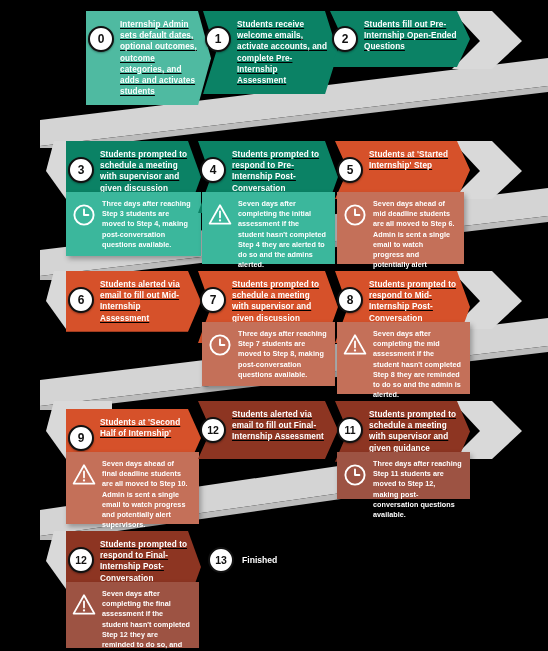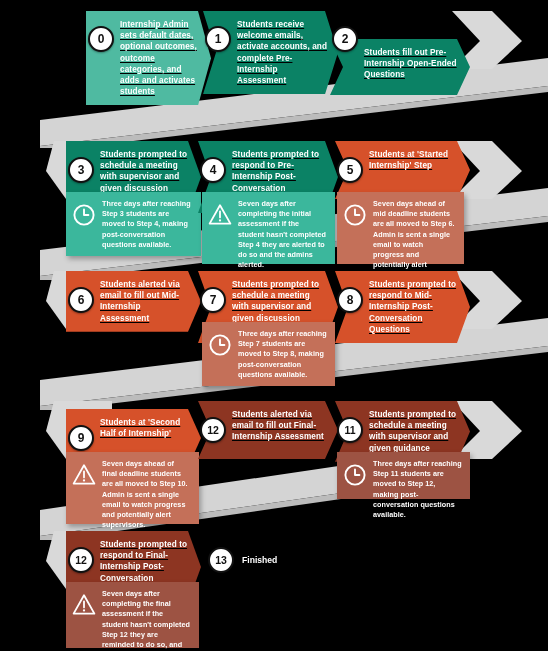--- a/index.html
+++ b/index.html
@@ -176,21 +176,21 @@
   </div>
 
   <div class="step notch notch-both" style="left:203px; top:11px; width:135px; height:56px;">
     <div class="band" style="background:#0b8265;">
       <div class="title">Students receive welcome emails, activate accounts, and complete Pre-Internship Assessment</div>
     </div>
     <div class="badge" style="top:15px;">1</div>
   </div>
 
   <div class="step notch notch-both" style="left:330px; top:11px; width:140px; height:56px;">
-    <div class="band" style="background:#0b8265;margin-top:28px;">
+    <div class="band" style="background:#0b8265;">
       <div class="title">Students fill out Pre-Internship Open-Ended Questions</div>
     </div>
     <div class="badge" style="top:15px;">2</div>
   </div>
 
   <div class="step notch" style="left:66px; top:141px; width:135px; height:58px;">
     <div class="band" style="background:#0b8265;">
       <div class="title">Students prompted to schedule a meeting with supervisor and given discussion guidance</div>
     </div>
     <div class="badge" style="top:16px;">3</div>
@@ -260,74 +260,84 @@
     </div>
     <div class="txt">Three days after reaching Step 7 students are moved to Step 8, making post-conversation questions available.</div>
   </div>
 
   <div class="step notch notch-both" style="left:335px; top:271px; width:135px; height:58px;">
     <div class="band" style="background:#d6512a;">
       <div class="title">Students prompted to respond to Mid-Internship Post-Conversation Questions</div>
     </div>
     <div class="badge" style="top:16px;">8</div>
   </div>
-
-  <div class="step notch" style="left:66px; top:401px; width:135px; height:58px;margin-top:8px;">
-    <div class="band" style="background:#d6512a;">
-      <div class="title">Students at 'Second Half of Internship'</div>
-    </div>
-    <div class="badge" style="top:16px;">9</div>
-  </div>
-  <div class="note" style="left:66px; top:452px; width:133px; height:72px; background:#c47059;">
+  <div class="note" style="left:337px; top:322px; width:133px; height:72px; background:#c47059;">
     <div class="ico">
       <svg width="24" height="23" viewBox="0 0 24 23">
         <path d="M12 2.2 L22.4 20.6 H1.6 Z" fill="none" stroke="#ffffff" stroke-width="1.8" stroke-linejoin="round"></path>
         <path d="M12 8.4 V14.4" stroke="#ffffff" stroke-width="1.8" stroke-linecap="round"></path>
         <circle cx="12" cy="17.4" r="1.15" fill="#ffffff"></circle>
       </svg>
     </div>
-    <div class="txt">Seven days ahead of final deadline students are all moved to Step 10. Admin is sent a single email to watch progress and potentially alert supervisors.</div>
-  </div>
-
-  <div class="step notch notch-both" style="left:198px; top:401px; width:140px; height:58px;">
-    <div class="band" style="background:#8d3522;">
-      <div class="title">Students alerted via email to fill out Final-Internship Assessment</div>
-    </div>
-    <div class="badge wide" style="top:16px;">12</div>
-  </div>
-
-  <div class="step notch notch-both" style="left:335px; top:401px; width:135px; height:58px;">
-    <div class="band" style="background:#8d3522;">
-      <div class="title">Students prompted to schedule a meeting with supervisor and given guidance</div>
-    </div>
-    <div class="badge wide" style="top:16px;">11</div>
-  </div>
-  <div class="note" style="left:337px; top:452px; width:133px; height:47px; background:#9d5343;">
-    <div class="ico">
-      <svg width="24" height="24" viewBox="0 0 24 24">
-        <circle cx="12" cy="12" r="9.6" fill="none" stroke="#ffffff" stroke-width="1.9"></circle>
-        <path d="M12 6.4 V12 H16.4" fill="none" stroke="#ffffff" stroke-width="1.9" stroke-linecap="round" stroke-linejoin="round"></path>
-      </svg>
-    </div>
-    <div class="txt">Three days after reaching Step 11 students are moved to Step 12, making post-conversation questions available.</div>
-  </div>
-
-  <div class="step notch" style="left:66px; top:531px; width:135px; height:58px;">
-    <div class="band" style="background:#8d3522;">
-      <div class="title">Students prompted to respond to Final-Internship Post-Conversation Questions</div>
-    </div>
-    <div class="badge wide" style="top:16px;">12</div>
-  </div>
-  <div class="note" style="left:66px; top:582px; width:133px; height:66px; background:#9d5343;">
+    <div class="txt">Seven days after completing the mid assessment if the student hasn't completed Step 8 they are reminded to do so and the admin is alerted.</div>
+  </div>
+
+  <div class="step notch" style="left:66px; top:401px; width:135px; height:58px;margin-top:8px;">
+    <div class="band" style="background:#d6512a;">
+      <div class="title">Students at 'Second Half of Internship'</div>
+    </div>
+    <div class="badge" style="top:16px;">9</div>
+  </div>
+  <div class="note" style="left:66px; top:452px; width:133px; height:72px; background:#c47059;">
     <div class="ico">
       <svg width="24" height="23" viewBox="0 0 24 23">
         <path d="M12 2.2 L22.4 20.6 H1.6 Z" fill="none" stroke="#ffffff" stroke-width="1.8" stroke-linejoin="round"></path>
         <path d="M12 8.4 V14.4" stroke="#ffffff" stroke-width="1.8" stroke-linecap="round"></path>
         <circle cx="12" cy="17.4" r="1.15" fill="#ffffff"></circle>
       </svg>
     </div>
+    <div class="txt">Seven days ahead of final deadline students are all moved to Step 10. Admin is sent a single email to watch progress and potentially alert supervisors.</div>
+  </div>
+
+  <div class="step notch notch-both" style="left:198px; top:401px; width:140px; height:58px;">
+    <div class="band" style="background:#8d3522;">
+      <div class="title">Students alerted via email to fill out Final-Internship Assessment</div>
+    </div>
+    <div class="badge wide" style="top:16px;">12</div>
+  </div>
+
+  <div class="step notch notch-both" style="left:335px; top:401px; width:135px; height:58px;">
+    <div class="band" style="background:#8d3522;">
+      <div class="title">Students prompted to schedule a meeting with supervisor and given guidance</div>
+    </div>
+    <div class="badge wide" style="top:16px;">11</div>
+  </div>
+  <div class="note" style="left:337px; top:452px; width:133px; height:47px; background:#9d5343;">
+    <div class="ico">
+      <svg width="24" height="24" viewBox="0 0 24 24">
+        <circle cx="12" cy="12" r="9.6" fill="none" stroke="#ffffff" stroke-width="1.9"></circle>
+        <path d="M12 6.4 V12 H16.4" fill="none" stroke="#ffffff" stroke-width="1.9" stroke-linecap="round" stroke-linejoin="round"></path>
+      </svg>
+    </div>
+    <div class="txt">Three days after reaching Step 11 students are moved to Step 12, making post-conversation questions available.</div>
+  </div>
+
+  <div class="step notch" style="left:66px; top:531px; width:135px; height:58px;">
+    <div class="band" style="background:#8d3522;">
+      <div class="title">Students prompted to respond to Final-Internship Post-Conversation Questions</div>
+    </div>
+    <div class="badge wide" style="top:16px;">12</div>
+  </div>
+  <div class="note" style="left:66px; top:582px; width:133px; height:66px; background:#9d5343;">
+    <div class="ico">
+      <svg width="24" height="23" viewBox="0 0 24 23">
+        <path d="M12 2.2 L22.4 20.6 H1.6 Z" fill="none" stroke="#ffffff" stroke-width="1.8" stroke-linejoin="round"></path>
+        <path d="M12 8.4 V14.4" stroke="#ffffff" stroke-width="1.8" stroke-linecap="round"></path>
+        <circle cx="12" cy="17.4" r="1.15" fill="#ffffff"></circle>
+      </svg>
+    </div>
     <div class="txt">Seven days after completing the final assessment if the student hasn't completed Step 12 they are reminded to do so, and the admin is alerted.</div>
   </div>
 
   <div class="badge wide" style="left:208px; top:547px;">13</div>
   <div class="finished" style="left:242px; top:555px;">Finished</div>
 
 </div>
 
 </body></html>

